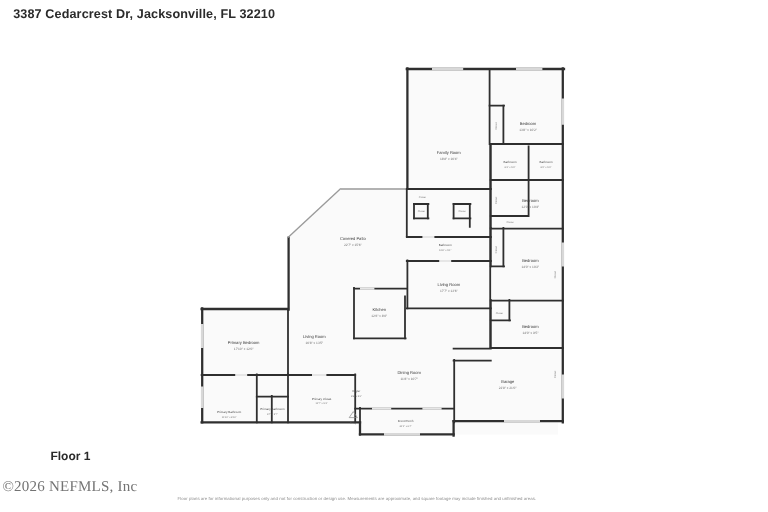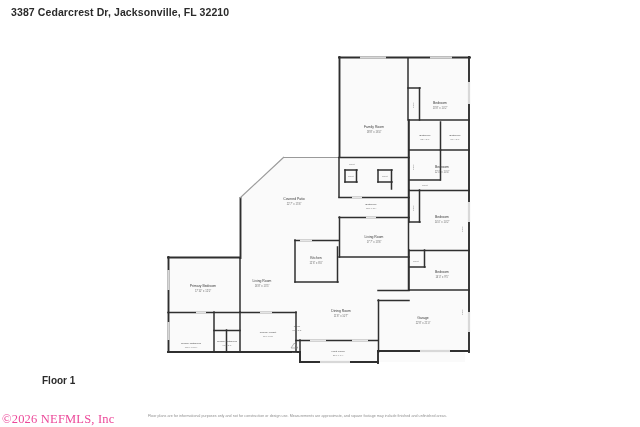--- a/index.html
+++ b/index.html
@@ -46,23 +46,23 @@
     top: 375px;
     font-size: 10px;
     font-weight: bold;
     color: #2b2b2b;
     padding-left: 31px;
   }
 
   .copyright {
     position: absolute;
     left: 2px;
-    top: 412px;
+    top: 398px;
     font-size: 12.5px;
-    color: #ec4899;
+    color: #737373;
     font-family: "Liberation Serif", serif;
     letter-spacing: 0.2px;
     white-space: nowrap;
   }
 
   .disclaimer {
     position: absolute;
     left: 148px;
     top: 414px;
     font-size: 3.6px;

